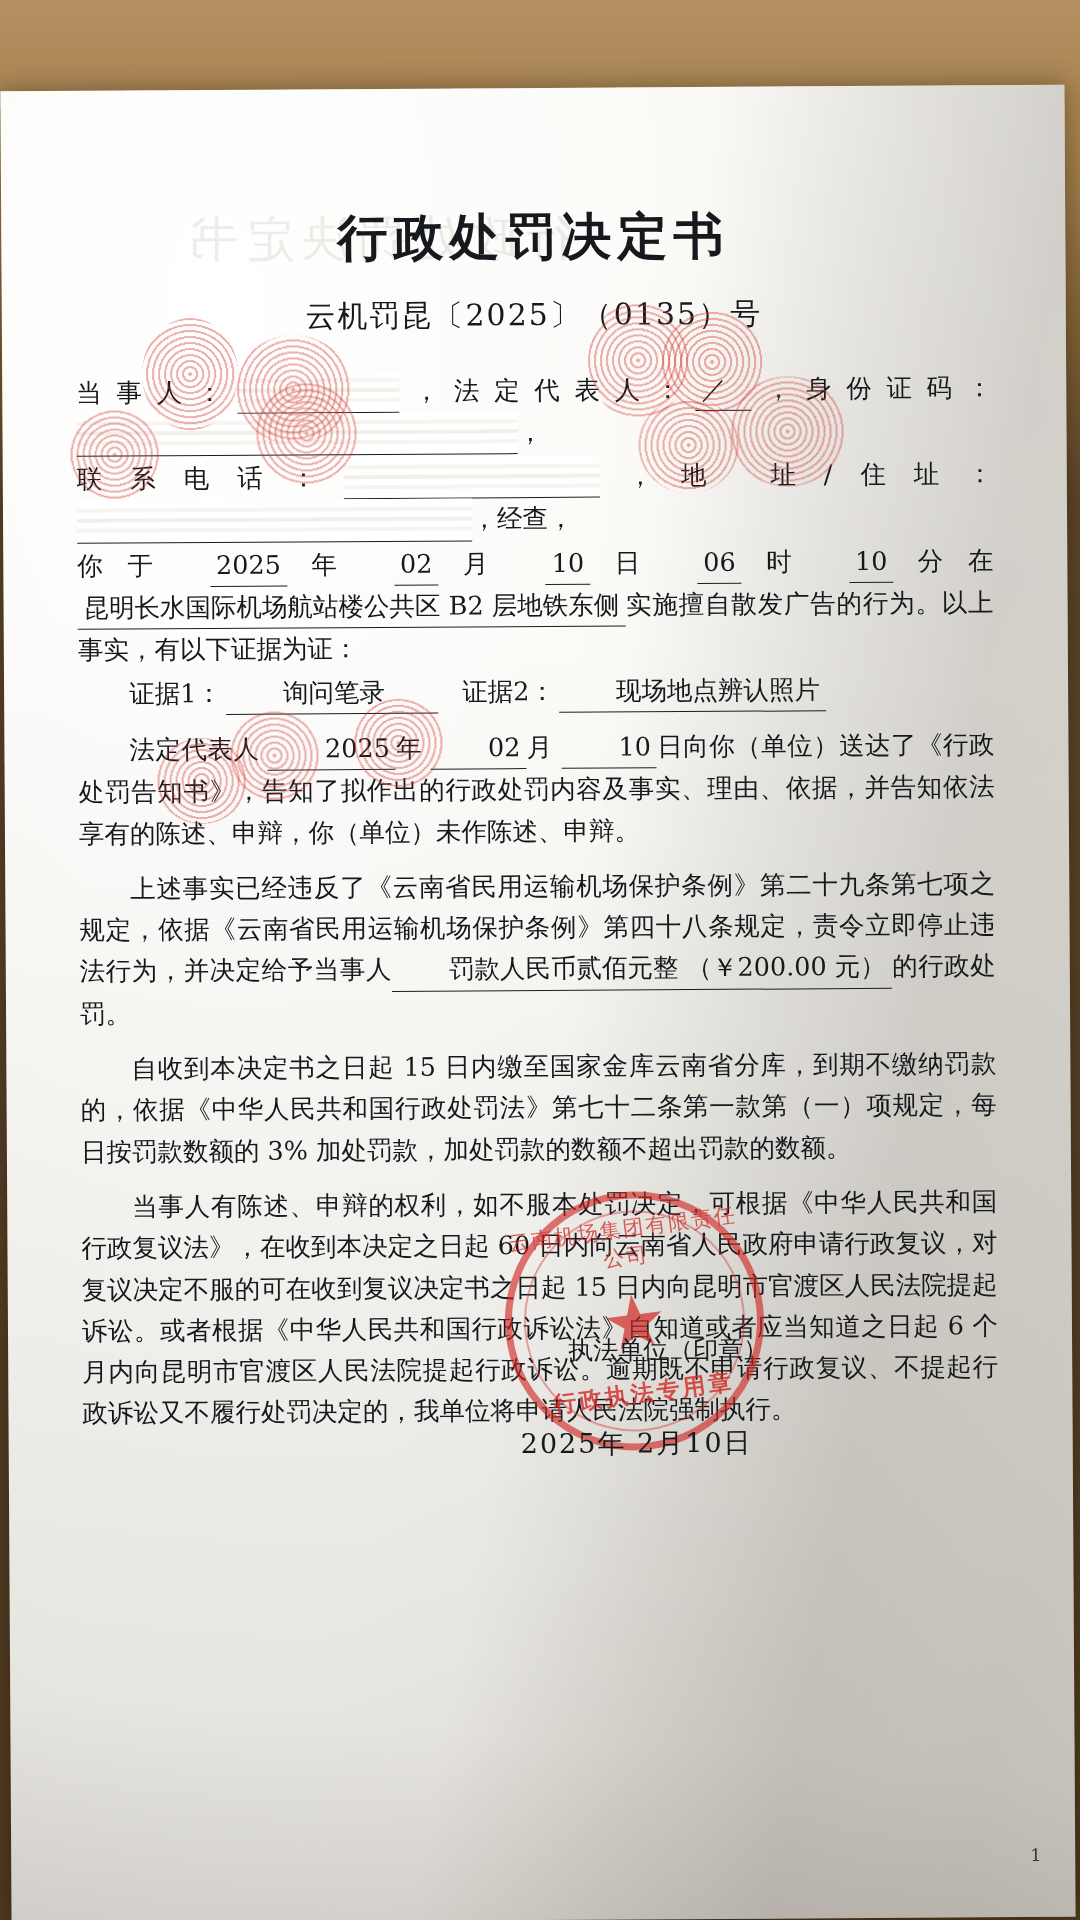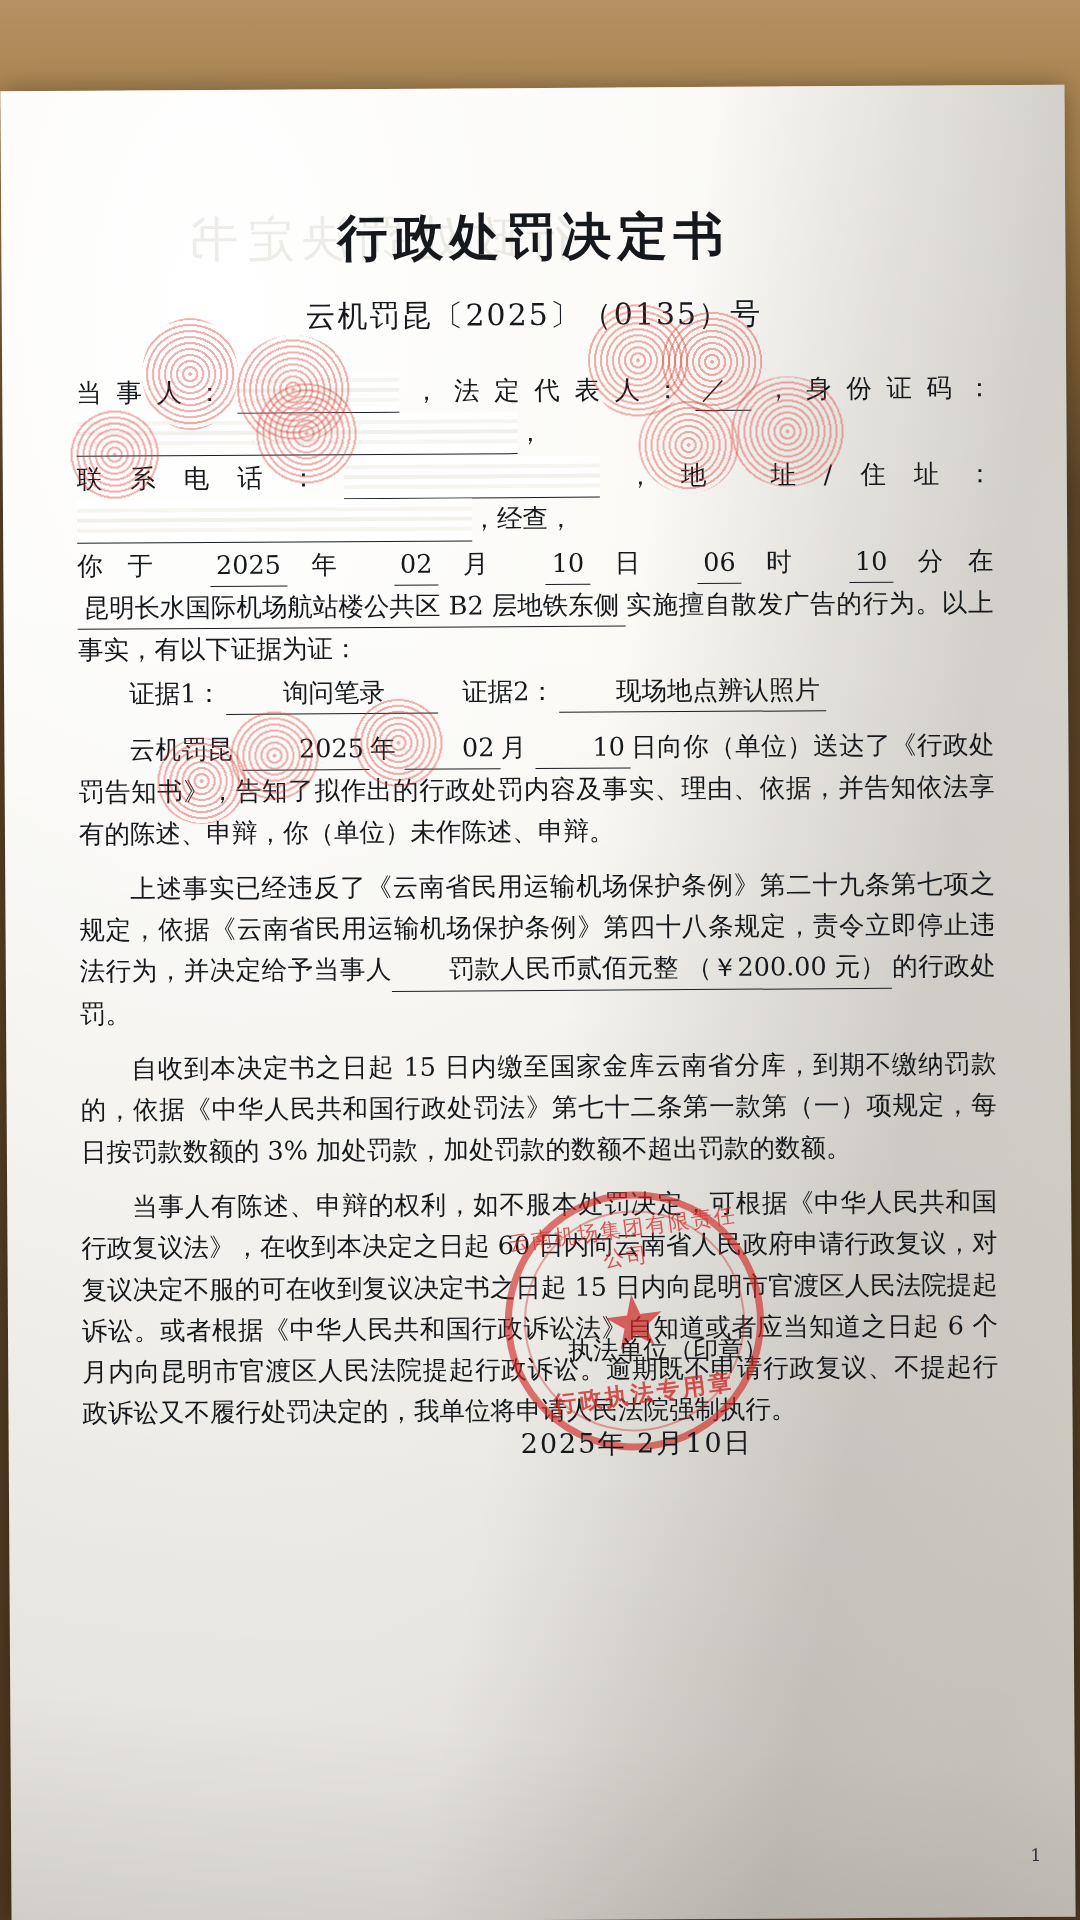--- a/index.html
+++ b/index.html
@@ -241,21 +241,21 @@
       <span class="ul">06</span><span>时</span>
       <span class="ul">10</span><span>分在</span><span class="ul" style="min-width:auto">昆明长水国际机场航站楼公共区 B2 层地铁东侧</span><span>实施擅自散发广告的行为。</span><span>以上事实，有以下证据为证：</span>
     </p>
 
     <p class="para indent evidence-row">
       <span class="lbl">证据1：</span><span class="ul" style="min-width:200px">询问笔录</span>
       &nbsp;&nbsp;<span class="lbl">证据2：</span><span class="ul" style="min-width:240px">现场地点辨认照片</span>
     </p>
 
     <p class="para indent" style="margin-top:14px">
-      <span>云机罚昆</span>
+      <span>法定代表人</span>
       <span class="ul ul-mid">2025</span><span>年</span>
       <span class="ul">02</span><span>月</span>
       <span class="ul">10</span><span>日向你（单位）送达了《行政处罚告知书》，告知了拟作出的行政处罚内容及事实、理由、依据，并告知依法享有的陈述、申辩，你（单位）未作陈述、申辩。</span>
     </p>
 
     <p class="para indent" style="margin-top:14px">
       <span>上述事实已经违反了《云南省民用运输机场保护条例》第二十九条第七项之规定，依据《云南省民用运输机场保护条例》第四十八条规定，责令立即停止违法行为，并决定给予当事人</span><span class="ul" style="min-width:auto">罚款人民币贰佰元整 （￥200.00 元）</span><span>的行政处罚。</span>
     </p>
 
     <p class="para indent" style="margin-top:14px">自收到本决定书之日起 15 日内缴至国家金库云南省分库，到期不缴纳罚款的，依据《中华人民共和国行政处罚法》第七十二条第一款第（一）项规定，每日按罚款数额的 3% 加处罚款，加处罚款的数额不超出罚款的数额。</p>

